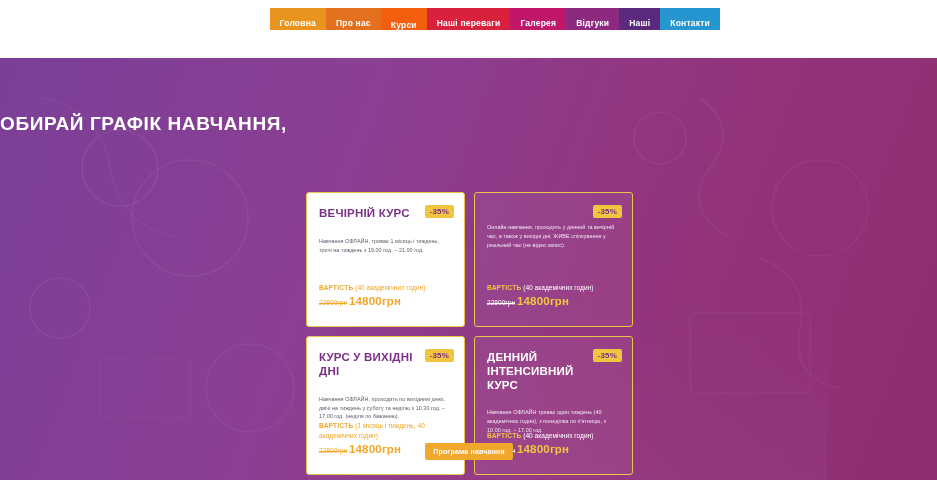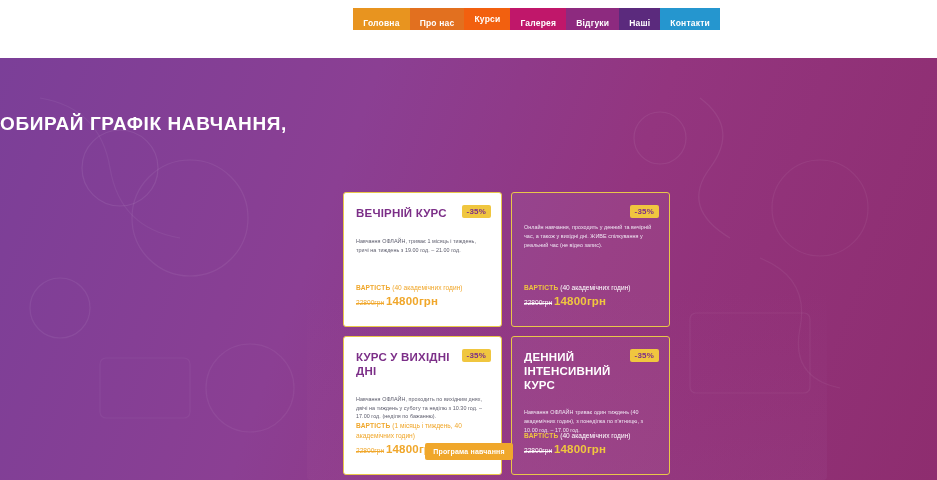--- a/index.html
+++ b/index.html
@@ -39,20 +39,21 @@
     padding: 0 10px;
     font-size: 8.5px;
     font-weight: 600;
     color: #ffffff;
     letter-spacing: 0.2px;
     white-space: nowrap;
     cursor: pointer;
   }
   .nav-item.active {
     height: 22px;
+    align-items: flex-end;
   }
 
   
   .white-band {
     position: absolute;
     top: 30px; left: 0;
     width: 937px; height: 28px;
     background: #ffffff;
   }
 
@@ -96,21 +97,20 @@
   .section-title span { display: block; }
 
   
   .cards {
     position: absolute;
     top: 134px; left: 306px;
     width: 334px;
     display: grid;
     grid-template-columns: 159px 159px;
     grid-gap: 9px;
-    margin-left: 37px;
   }
   .card {
     position: relative;
     height: 143px;
     border: 1px solid #e9c64a;
     border-radius: 3px;
     padding: 14px 12px 10px 12px;
     overflow: hidden;
   }
   .card.light {
@@ -215,20 +215,23 @@
   <nav class="navbar">
     <div class="nav-list" id="nav-list">
         <div class="nav-item" style="background: rgb(232, 148, 31);">
           <span>Головна</span>
         </div>
         <div class="nav-item" style="background: rgb(226, 112, 31); justify-content: flex-end;">
           <span>Про нас</span>
         </div>
         <div class="nav-item active" style="background: rgb(242, 96, 15);">
           <span>Курси</span>
+        </div>
+        <div class="nav-item" style="background: rgb(217, 32, 60);">
+          <span>Наші переваги</span>
         </div>
         <div class="nav-item" style="background: rgb(192, 23, 106);">
           <span>Галерея</span>
         </div>
         <div class="nav-item" style="background: rgb(141, 42, 127);">
           <span>Відгуки</span>
         </div>
         <div class="nav-item" style="background: rgb(91, 42, 125);">
           <span>Наші</span>
         </div>

